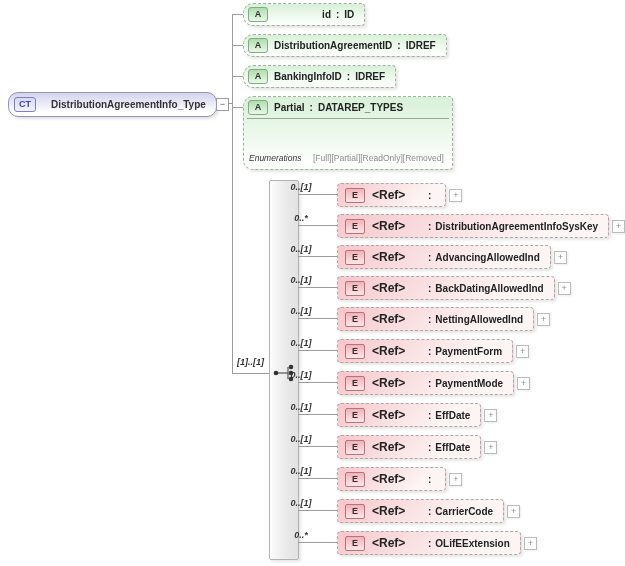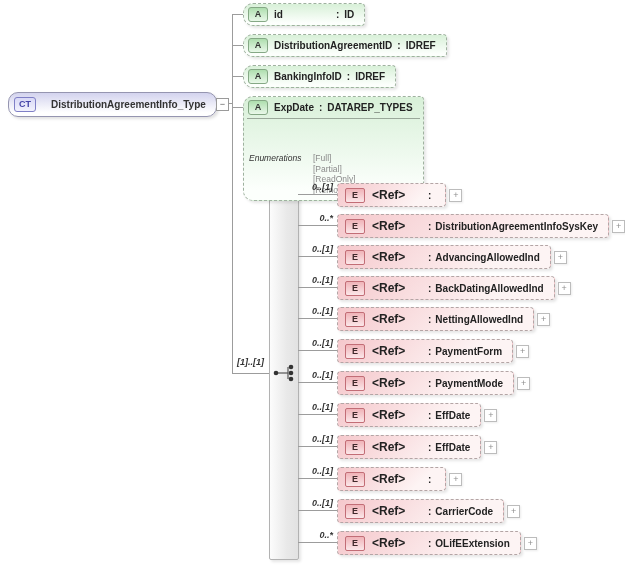--- a/index.html
+++ b/index.html
@@ -22,26 +22,26 @@
     display:flex;align-items:center;justify-content:center;font-size:9px;color:#555;line-height:1;flex:none;}
 
   
   .attr-row{position:absolute;left:243px;}
   .attr-box{border:1px dashed #9fb19f;border-radius:10px 4px 4px 10px;
     background:linear-gradient(180deg,#d8f0d8,#fcfffc 90%);
     box-shadow:2px 2px 3px rgba(0,0,0,.10);}
   .attr-main{display:flex;align-items:center;height:21px;padding:0 10px 0 4px;white-space:nowrap;}
   .badge-a{width:18px;height:13px;border:1px solid #85a885;border-radius:3px;color:#333;
     background:linear-gradient(180deg,#aedeae,#e9f8e9);margin-right:6px;}
-  .aname,.atype,.colon{font-size:10px;font-weight:bold;color:#222;}
+  .aname,.atype,.colon{font-size:10px;font-weight:bold;color:#222;text-align:right;}
   .attr-main .colon{margin:0 5px;}
   .enum-sep{border-top:1px solid #9aa89a;margin:0 3px;}
   .enum-grid{display:flex;padding:3px 8px 5px 5px;margin-top:31px;}
   .enum-label{font-size:8.5px;font-style:italic;color:#333;width:64px;flex:none;}
-  .enum-values{display:flex;flex-direction:column;}
+  .enum-values{display:flex;flex-direction:row;}
   .enum-values span{font-size:8.5px;color:#8a8a8a;line-height:10.5px;white-space:nowrap;}
 
   
   .seq-bar{position:absolute;left:269px;top:180px;width:28px;height:378px;
     border:1px solid #b2b2b2;border-radius:2px;
     background:linear-gradient(90deg,#fcfcfc,#e9e9e9 60%,#e2e2e2);
     box-shadow:2px 2px 3px rgba(0,0,0,.10);}
   .seq-icon{position:absolute;left:271px;top:362px;}
   .seq-card{position:absolute;left:196px;width:68px;top:357px;text-align:right;
     font-size:9px;font-style:italic;font-weight:bold;color:#333;}
@@ -53,21 +53,21 @@
     background:linear-gradient(135deg,#f5c8cc,#fdf4f4 75%);
     box-shadow:2px 2px 3px rgba(0,0,0,.10);white-space:nowrap;}
   .badge-e{width:18px;height:13px;border:1px solid #c26d76;border-radius:2px;color:#40292b;
     background:linear-gradient(180deg,#f0b3b8,#fbe7e9);margin-right:7px;}
   .ref{font-size:12px;font-weight:bold;color:#222;width:52px;flex:none;}
   .elem-box .colon{margin:0 4px 0 4px;}
   .ename{font-size:10px;font-weight:bold;color:#222;}
   .plus-box{width:11px;height:11px;border:1px solid #bcbcbc;background:#fff;flex:none;
     display:flex;align-items:center;justify-content:center;box-shadow:1px 1px 2px rgba(0,0,0,.08);}
   .plus-box span{font-size:9px;line-height:1;color:#8f8f8f;}
-  .card-label{position:absolute;left:-68px;width:64px;top:-1px;text-align:right;
+  .card-label{position:absolute;left:-68px;width:64px;top:-1px;text-align:center;
     font-size:9px;font-style:italic;font-weight:bold;color:#333;}
   .stub{position:absolute;left:-39px;top:11px;width:39px;height:1px;background:#9c9c9c;}
 </style>
 </head>
 <body>
 
 <div id="canvas">
 
   <div class="line" style="left:226px;top:103px;width:7px;height:1px;"></div>
   <div class="line" style="left:232px;top:14px;width:1px;height:360px;"></div>
@@ -128,21 +128,21 @@
         <span class="colon">:</span>
         <span class="atype">IDREF</span>
       </div>
 
     </div>
   </div>
     <div class="attr-row" style="top: 96px;">
     <div class="attr-box">
       <div class="attr-main">
         <span class="badge badge-a">A</span>
-        <span class="aname">ExpDate</span>
+        <span class="aname">Partial</span>
         <span class="colon">:</span>
         <span class="atype">DATAREP_TYPES</span>
       </div>
       <div class="enum-section">
         <div class="enum-sep"></div>
         <div class="enum-grid">
           <span class="enum-label">Enumerations</span>
           <div class="enum-values">
               <span>[Full]</span>
               <span>[Partial]</span>

